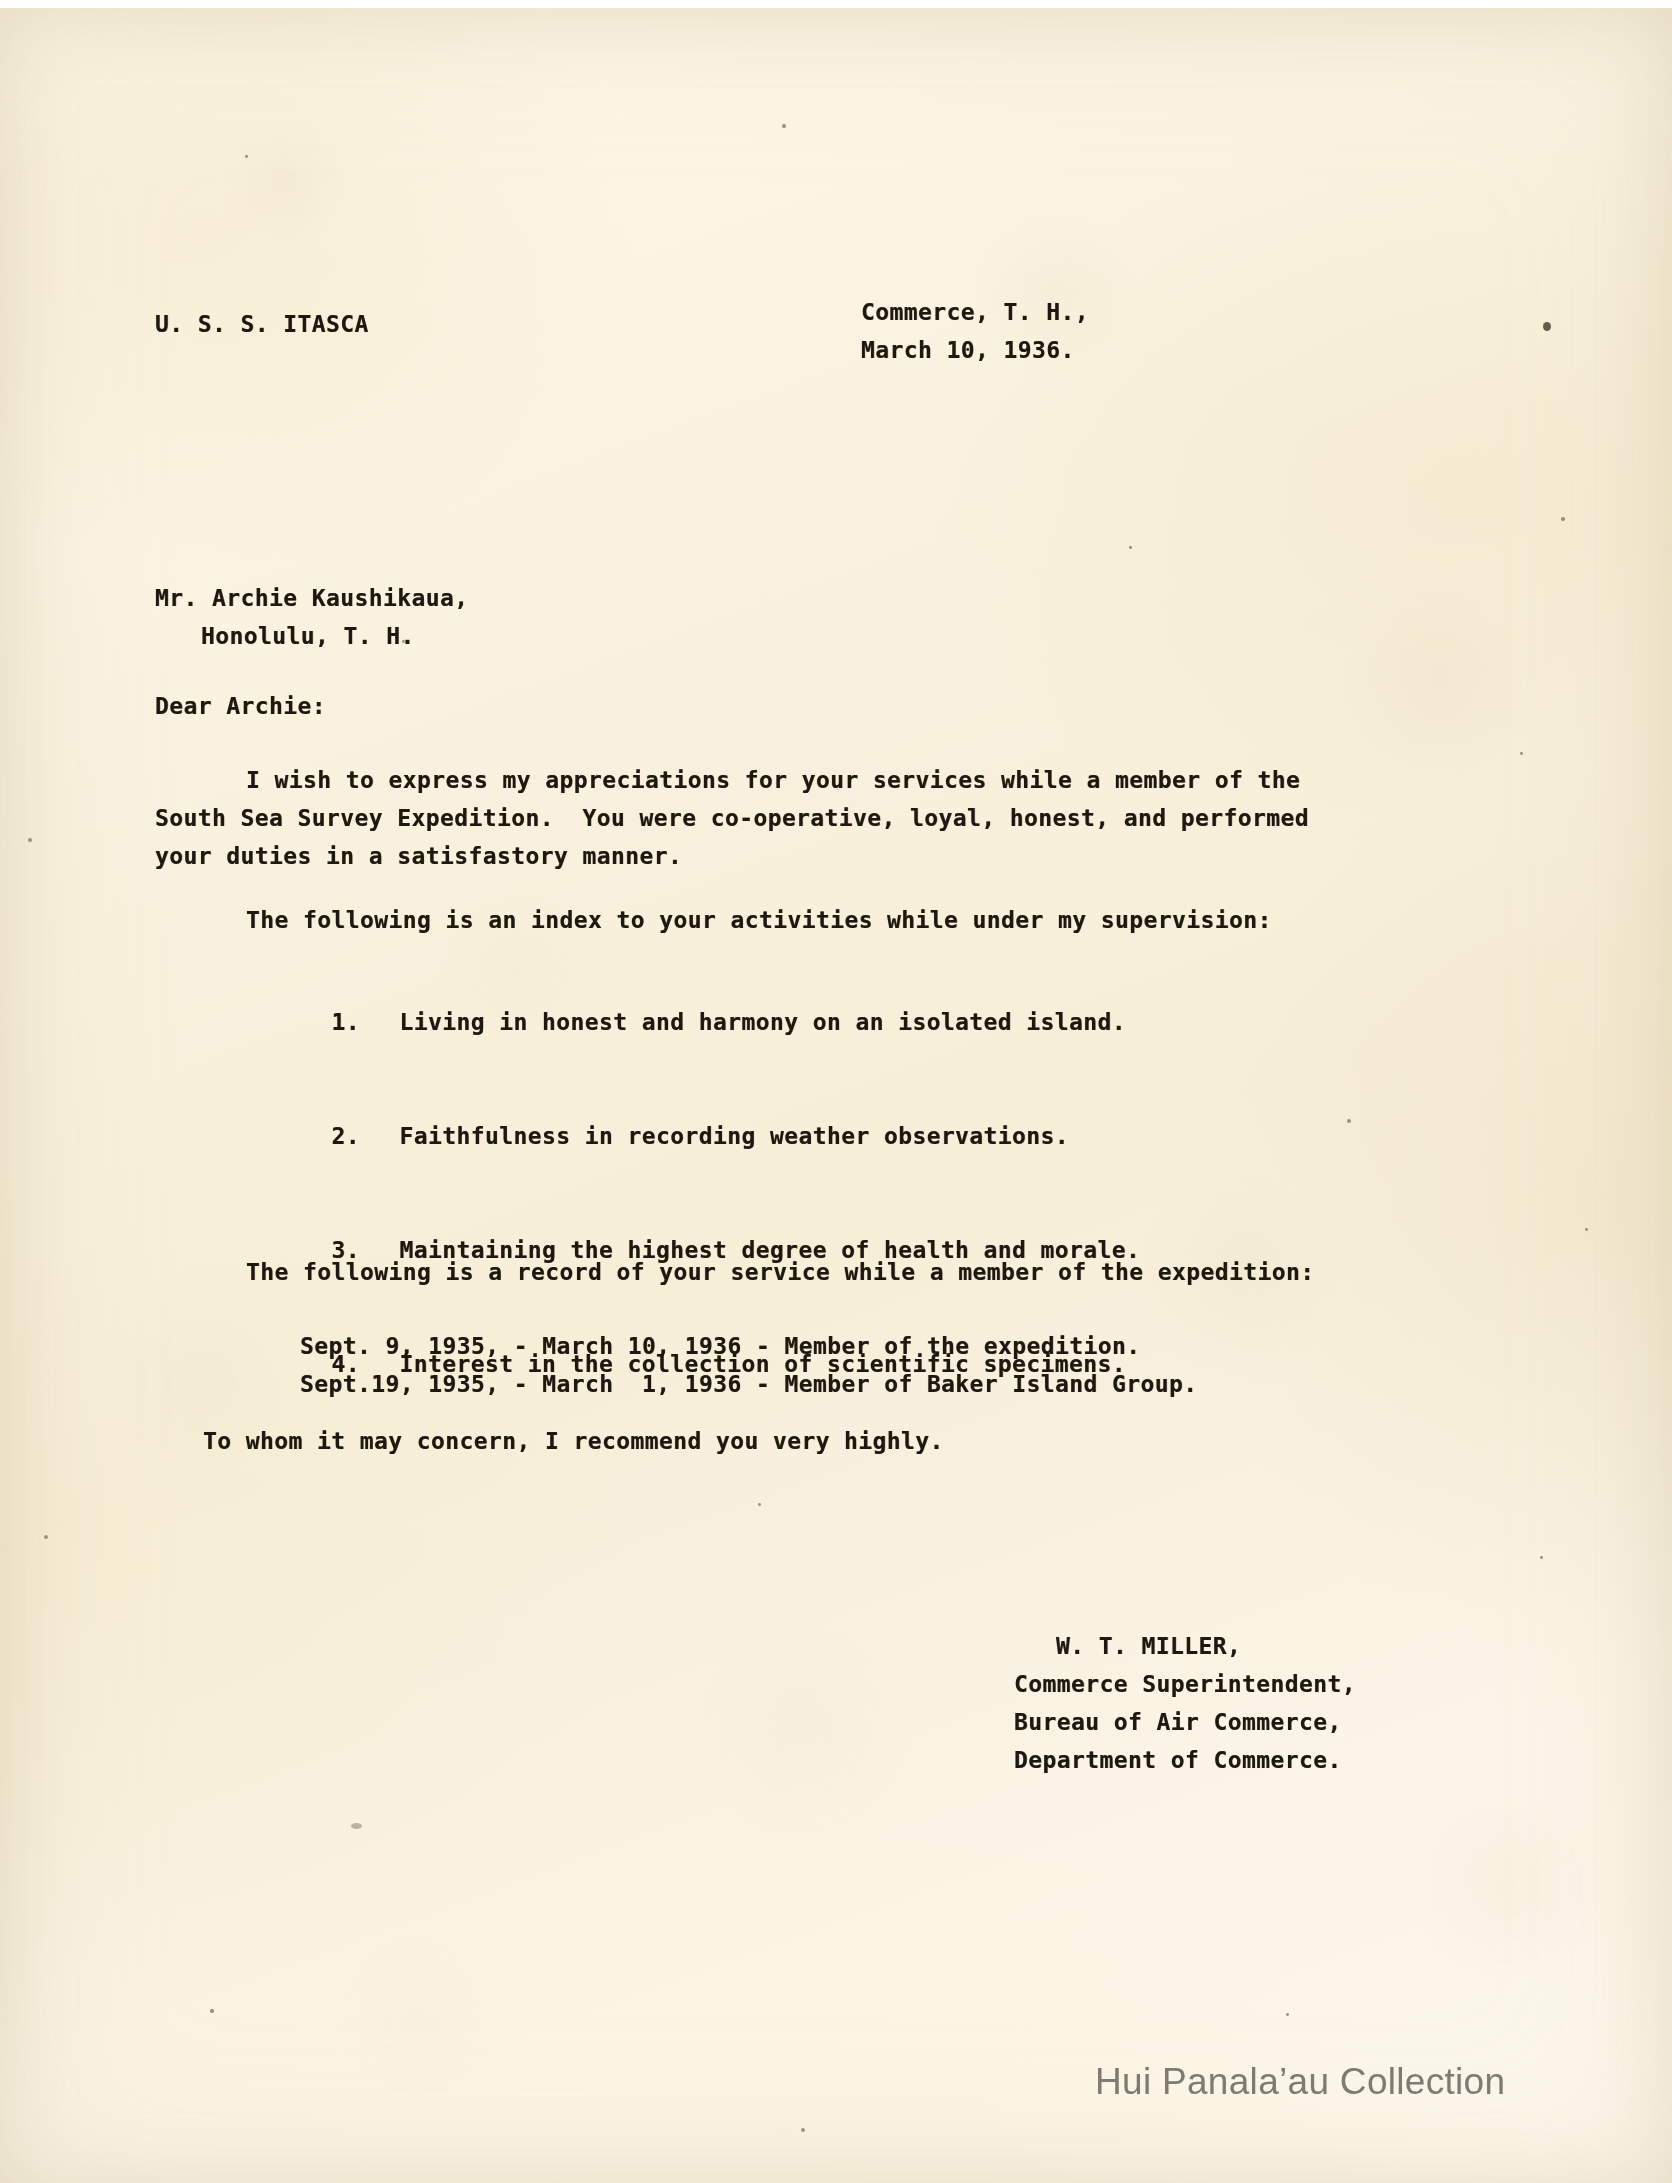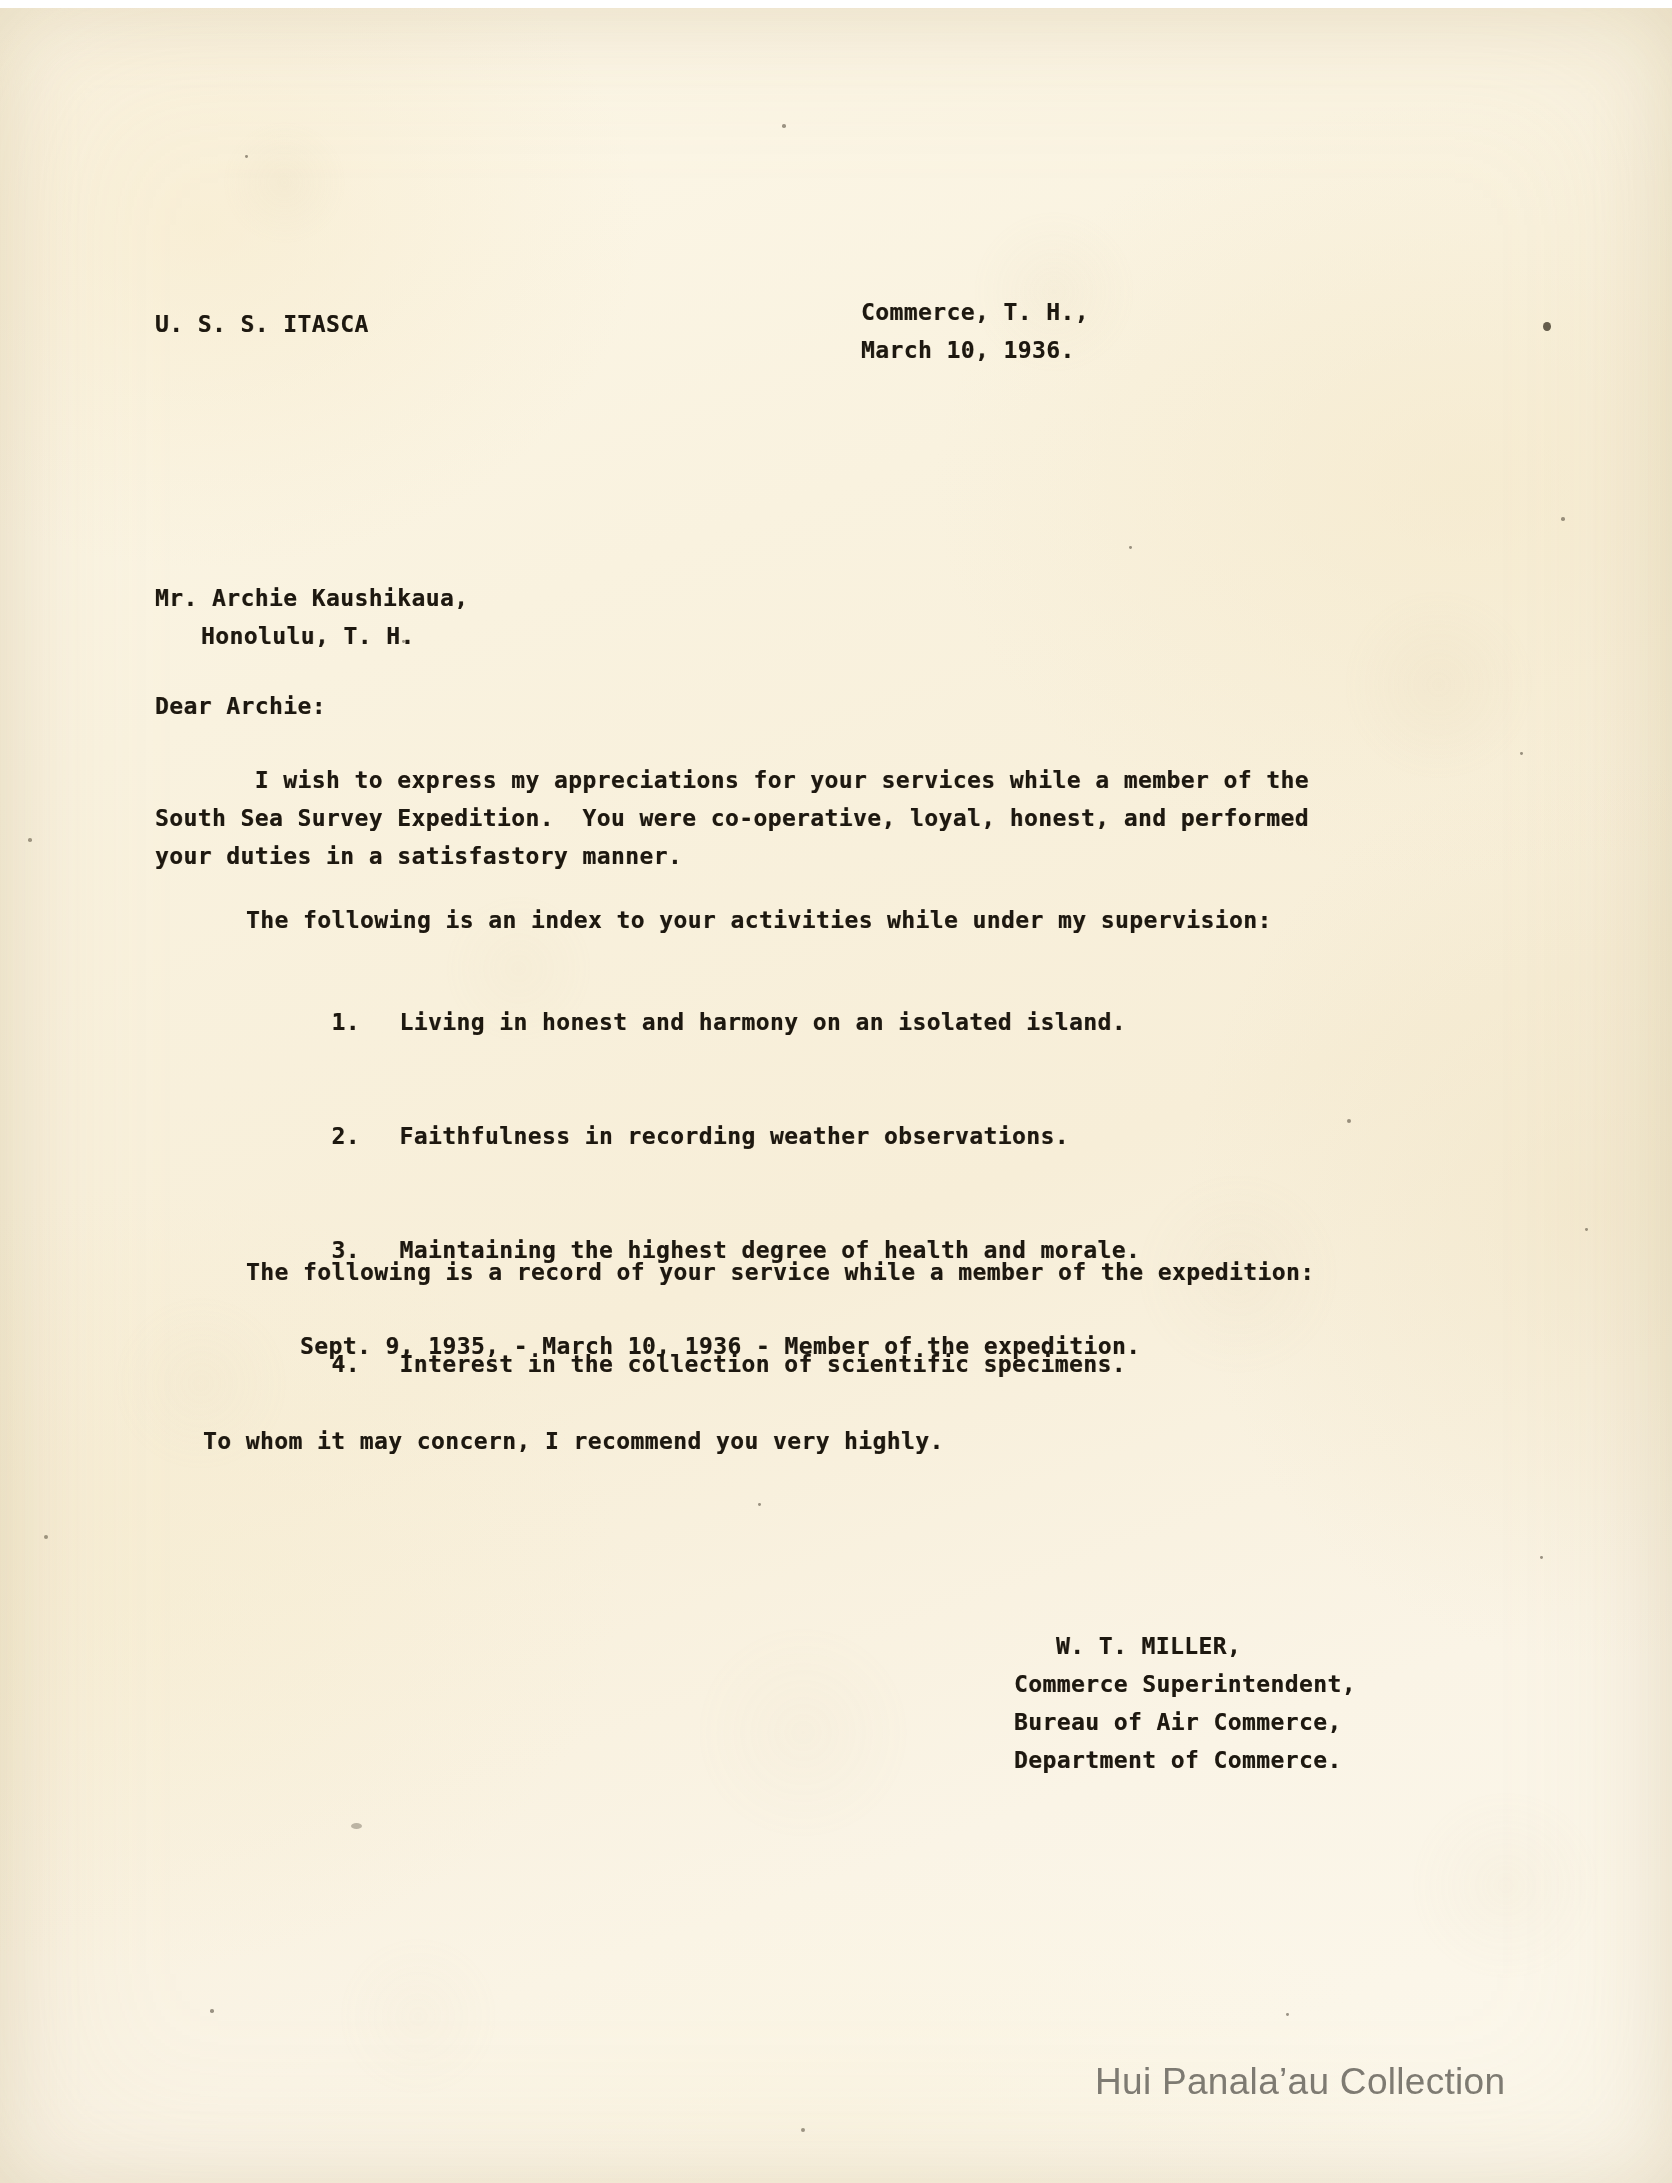--- a/index.html
+++ b/index.html
@@ -146,21 +146,21 @@
   <div class="blk" id="recipient">
     <div class="tw" style="position:relative;">Mr. Archie Kaushikaua,</div>
     <div class="tw l2" style="position:relative;">Honolulu, T. H.</div>
   </div>
 
   <div class="blk" id="salutation">
     <div class="tw" style="position:relative;">Dear Archie:</div>
   </div>
 
   <div class="blk" id="para-opening">
-    <div class="tw first" style="position:relative;text-align:right;">I wish to express my appreciations for your services while a member of the</div>
+    <div class="tw first" style="position:relative;">I wish to express my appreciations for your services while a member of the</div>
     <div class="tw" style="position:relative;">South Sea Survey Expedition.  You were co-operative, loyal, honest, and performed</div>
     <div class="tw" style="position:relative;">your duties in a satisfastory manner.</div>
   </div>
 
   <div class="blk" id="line-index">
     <div class="tw" style="position:relative;">The following is an index to your activities while under my supervision:</div>
   </div>
 
   <div class="blk" id="list-items">
     <div class="tw" style="position:relative;">
@@ -176,20 +176,21 @@
       <span class="num">4.</span><span>Interest in the collection of scientific specimens.</span>
     </div>
   </div>
 
   <div class="blk" id="line-record">
     <div class="tw" style="position:relative;">The following is a record of your service while a member of the expedition:</div>
   </div>
 
   <div class="blk" id="service-rows">
     <div class="tw" style="position:relative;">Sept. 9, 1935, - March 10, 1936 - Member of the expedition.</div>
+    <div class="tw" style="position:relative;">Sept.19, 1935, - March  1, 1936 - Member of Baker Island Group.</div>
   </div>
 
   <div class="blk" id="line-closing">
     <div class="tw" style="position:relative;">To whom it may concern, I recommend you very highly.</div>
   </div>
 
   <div class="blk" id="signature">
     <div class="tw l1" style="position:relative;">W. T. MILLER,</div>
     <div class="tw" style="position:relative;">Commerce Superintendent,</div>
     <div class="tw" style="position:relative;">Bureau of Air Commerce,</div>

